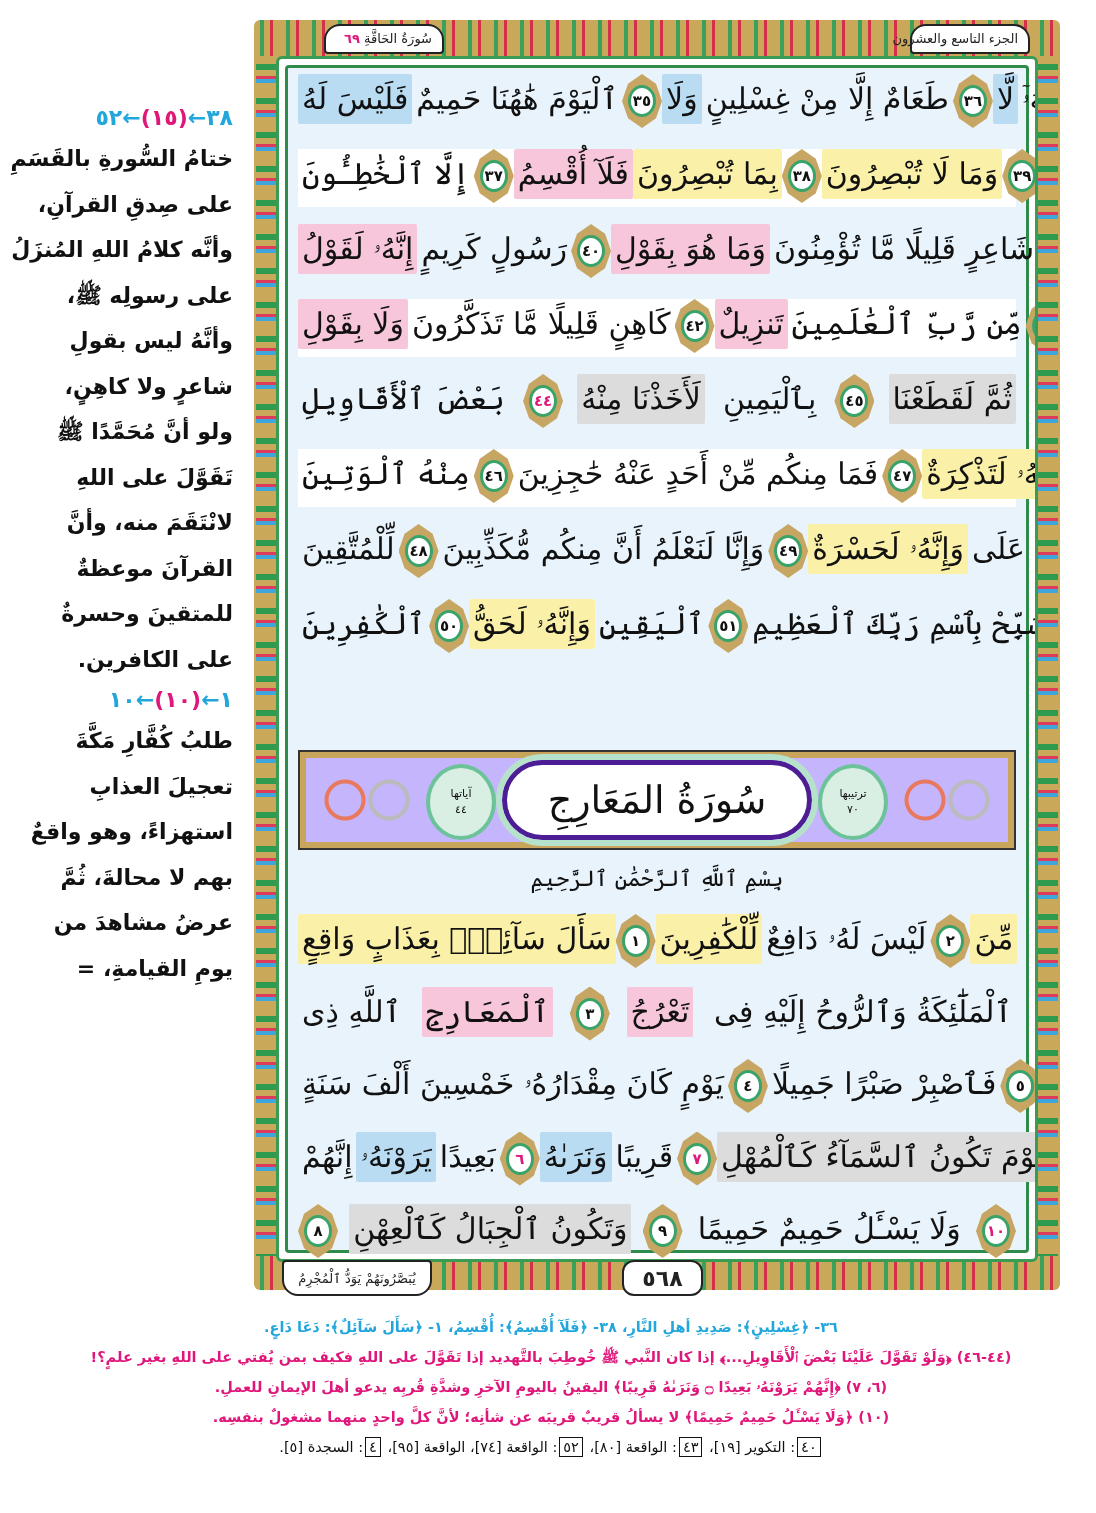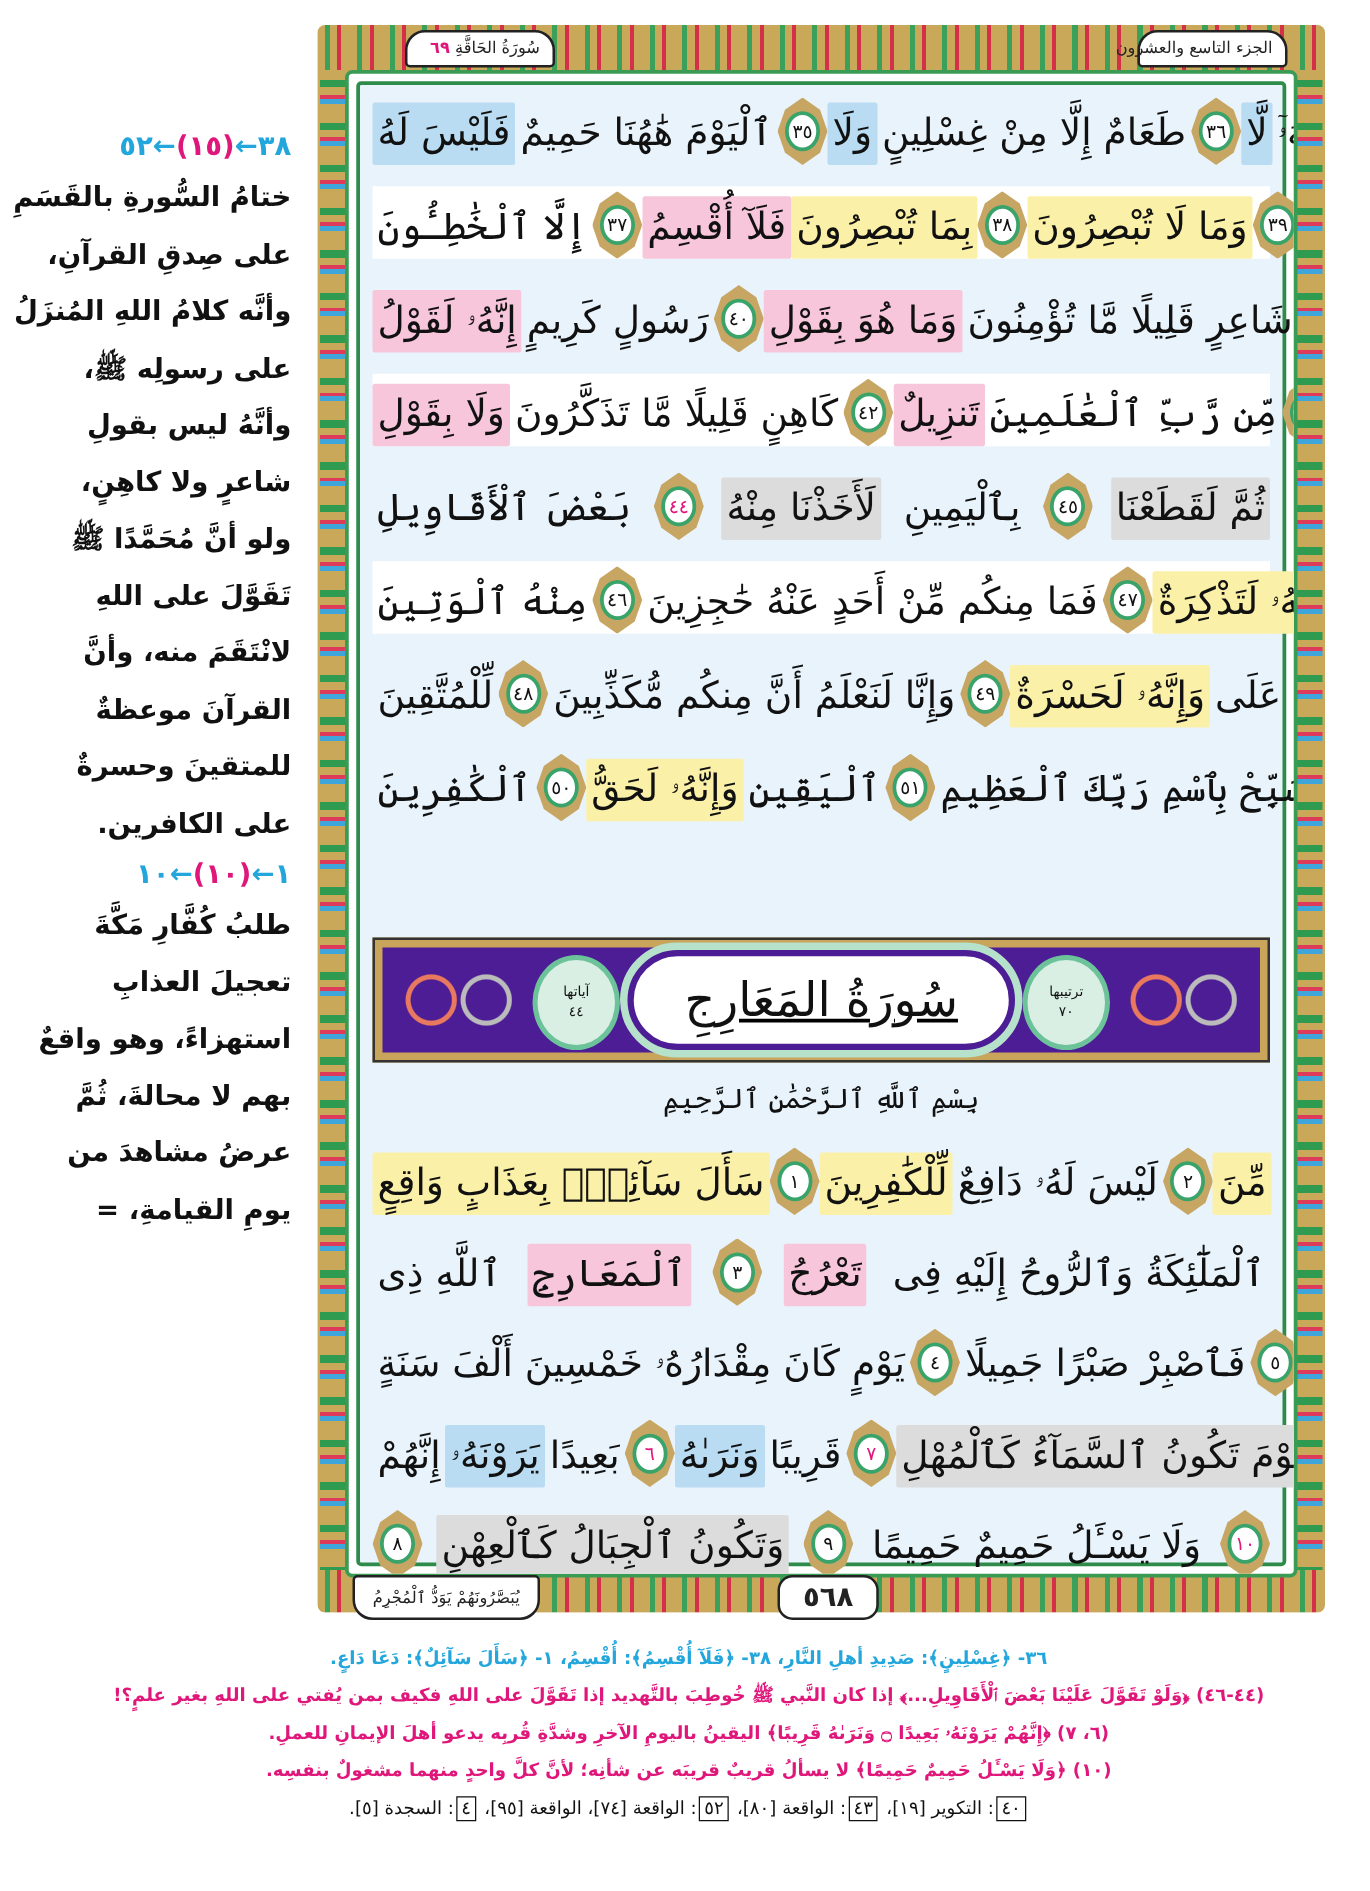--- a/index.html
+++ b/index.html
@@ -52,21 +52,21 @@
     background: #fff; border: 3px solid #3a9b55; border-radius: 6px; overflow: hidden;
   }
   .inner {
     position: absolute; left: 6px; top: 6px; right: 6px; bottom: 6px;
     border: 3px solid #2e8b4a; border-radius: 4px; background: #e8f3fb;
   }
 
   
   .qline {
     position: absolute; left: 10px; right: 10px; height: 58px;
-    display: flex; flex-direction: row-reverse; align-items: flex-end; justify-content: space-between;
+    display: flex; flex-direction: row-reverse; align-items: flex-start; justify-content: space-between;
     direction: rtl;
   }
   .qline.white-bg { background: #ffffff; }
   .seg {
     font-family: "DejaVu Serif", serif; font-size: 30px; color: #111; white-space: nowrap;
     padding: 2px 4px; border-radius: 2px; line-height: 46px;
   }
   .hl-blue { background: #b9dcf3; }
   .hl-yellow { background: #fbf0a8; }
   .hl-pink { background: #f7c6da; }
@@ -78,33 +78,33 @@
   }
   .ayah .shell {
     position: absolute; left: 0; top: 0; width: 40px; height: 54px;
     background: #c7a663; clip-path: polygon(50% 0, 85% 18%, 100% 50%, 85% 82%, 50% 100%, 15% 82%, 0 50%, 15% 18%);
   }
   .ayah .ring {
     position: absolute; left: 6px; top: 11px; width: 28px; height: 32px; border-radius: 50%;
     background: #fff; border: 3px solid #3aa36a;
   }
   .ayah .n {
-    position: relative; z-index: 2; font-size: 15px; font-weight: normal; color: #111;
+    position: relative; z-index: 2; font-size: 15px; font-weight: bold; color: #111;
     font-family: "DejaVu Sans", sans-serif;
   }
   .ayah.mark .n { color: #e0177a; }
 
   
   .banner {
     position: absolute; left: 10px; right: 10px; top: 682px; height: 100px;
     background: #c9a55c; border: 2px solid #333; padding: 6px;
   }
   .banner-in {
-    position: relative; width: 100%; height: 100%; background: #4c1d95;
-    display: flex; align-items: center; justify-content: center; text-decoration: underline;
+    position: relative; width: 100%; height: 100%; background: #c4b5fd;
+    display: flex; align-items: center; justify-content: center;
   }
   .orn {
     position: absolute; top: 8px; width: 110px; height: 68px;
     background:
       radial-gradient(circle at 30% 50%, transparent 16px, #e8795e 17px, #e8795e 20px, transparent 21px),
       radial-gradient(circle at 70% 50%, transparent 16px, #bbb 17px, #bbb 20px, transparent 21px);
   }
   .orn-l { left: 6px; }
   .orn-r { right: 6px; }
   .medal {

